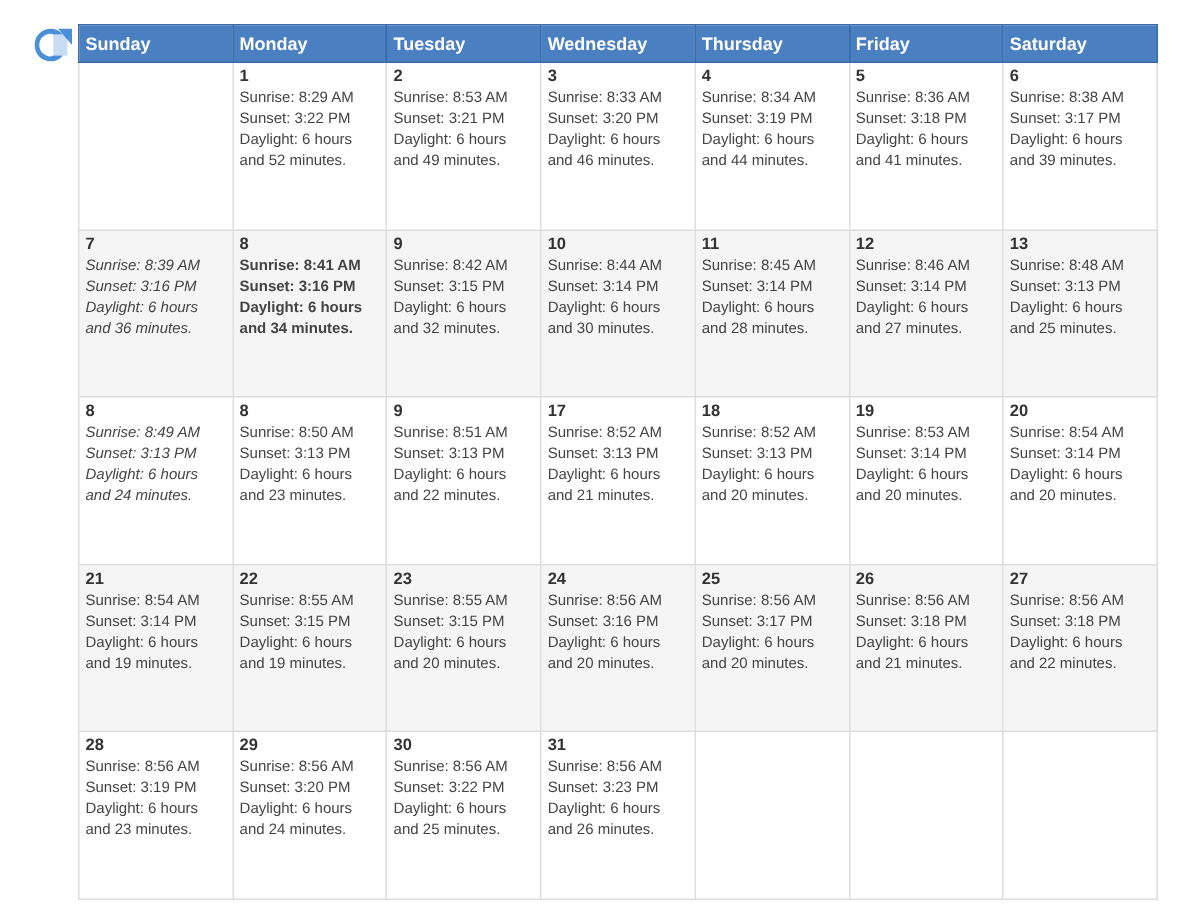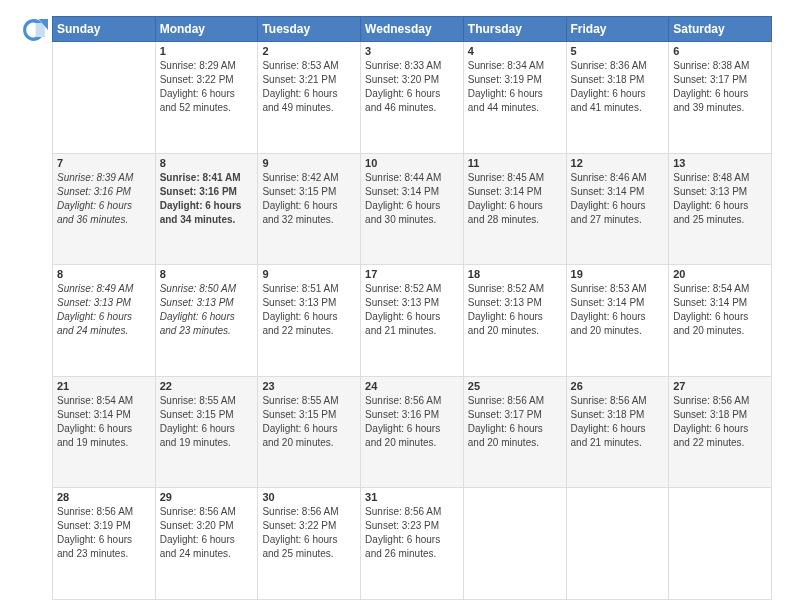--- a/index.html
+++ b/index.html
@@ -232,21 +232,21 @@
         <tr>
           <td>
             <span class="day-num">8</span>
             <div class="day-info" style="white-space: pre-line; font-style: italic;">Sunrise: 8:49 AM
 Sunset: 3:13 PM
 Daylight: 6 hours
 and 24 minutes.</div>
           </td>
           <td>
             <span class="day-num">8</span>
-            <div class="day-info" style="white-space: pre-line; font-style: italic;">Sunrise: 8:50 AM
+            <div class="day-info" style="white-space: pre-line;">Sunrise: 8:50 AM
 Sunset: 3:13 PM
 Daylight: 6 hours
 and 23 minutes.</div>
           </td>
           <td>
             <span class="day-num">9</span>
             <div class="day-info" style="white-space: pre-line;">Sunrise: 8:51 AM
 Sunset: 3:13 PM
 Daylight: 6 hours
 and 22 minutes.</div>

